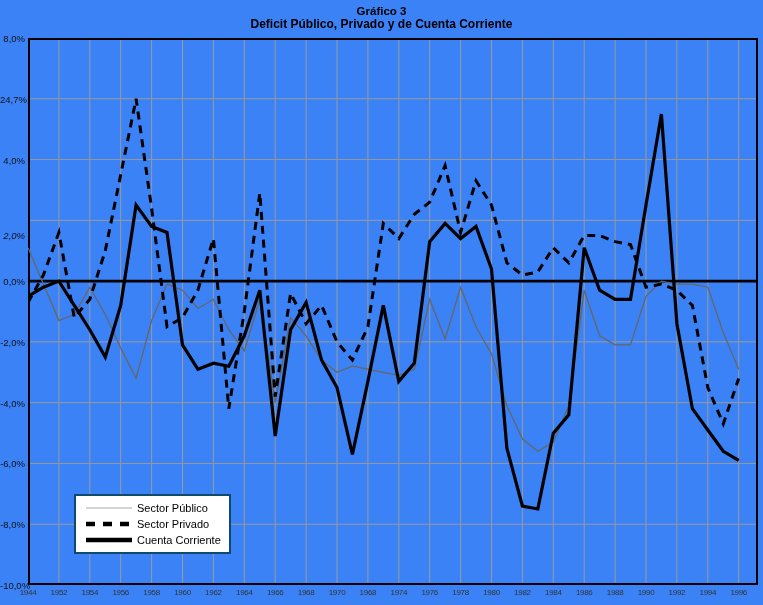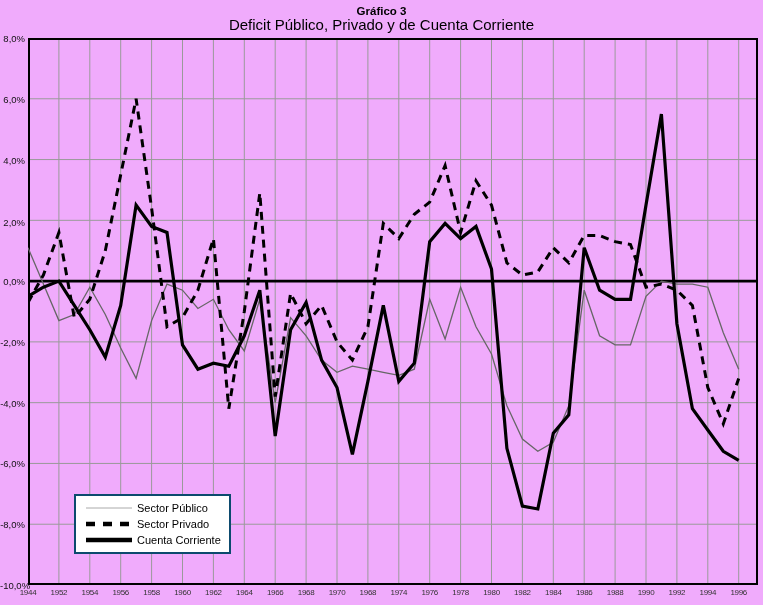--- a/index.html
+++ b/index.html
@@ -1,20 +1,20 @@
 <!DOCTYPE html>
 <html><head>
 <meta charset="utf-8">
 <style>
   html,body{margin:0;padding:0;background:#e8e8e8;}
-  .canvas{position:relative;width:763px;height:605px;background:#f0abfc;overflow:hidden;
+  .canvas{position:relative;width:763px;height:605px;background:#3b82f6;overflow:hidden;
           font-family:"Liberation Sans","DejaVu Sans",sans-serif;color:#000;}
   .title-block{position:absolute;top:5px;left:0;width:100%;text-align:center;line-height:13px;}
   .title-main{font-size:11.5px;font-weight:bold;}
-  .title-sub{font-size:15px;font-weight:normal;}
+  .title-sub{font-size:12px;font-weight:bold;}
   .plot{position:absolute;left:28px;top:38px;width:730px;height:547px;}
   .plot svg{position:absolute;left:0;top:0;display:block;}
   .ytick{position:absolute;left:0;width:25px;text-align:right;font-size:9.5px;color:#111;}
   .xtick{position:absolute;top:588px;width:30px;text-align:center;font-size:8px;color:#333;letter-spacing:-0.3px;}
   .legend{position:absolute;left:74px;top:494px;background:#fff;border:2px solid #0c4a6e;
           padding:4px 8px 4px 8px;z-index:5;}
   .legend-row{display:flex;align-items:center;height:16px;}
   .legend-marker{width:50px;height:14px;flex:0 0 50px;}
   .legend-label{font-size:11px;padding-left:3px;white-space:nowrap;}
 </style>
@@ -62,23 +62,23 @@
         <line x1="0" y1="243.1111111111111" x2="730" y2="243.1111111111111" stroke="#000000" stroke-width="2.6"></line>
         <rect x="1" y="1" width="728" height="545" fill="none" stroke="#000000" stroke-width="2"></rect>
         <polyline points="0.0,209.7 15.4,246.1 30.9,282.6 46.3,276.5 61.8,249.2 77.3,276.5 92.7,310.0 108.1,340.4 123.6,282.6 139.0,246.1 154.5,252.2 169.9,270.5 185.4,261.3 200.8,291.7 216.3,313.0 231.8,261.3 247.2,364.7 262.6,279.6 278.1,297.8 293.6,322.1 309.0,334.3 324.4,328.2 339.9,331.2 355.3,334.3 370.8,337.3 386.3,331.2 401.7,261.3 417.1,300.9 432.6,249.2 448.0,288.7 463.5,316.0 478.9,367.7 494.4,401.1 509.8,413.3 525.3,404.2 540.8,367.7 556.2,252.2 571.6,297.8 587.1,306.9 602.5,306.9 618.0,258.3 633.4,243.1 648.9,246.1 664.4,246.1 679.8,249.2 695.3,294.8 710.7,331.2" fill="none" stroke="#666666" stroke-width="1.3" stroke-linejoin="miter"></polyline>
         <polyline points="0.0,264.4 15.4,237.0 30.9,194.5 46.3,279.6 61.8,261.3 77.3,212.7 92.7,136.8 108.1,60.8 123.6,170.2 139.0,288.7 154.5,279.6 169.9,252.2 185.4,200.6 200.8,370.7 216.3,273.5 231.8,155.0 247.2,358.6 262.6,255.3 278.1,285.7 293.6,267.4 309.0,303.9 324.4,322.1 339.9,288.7 355.3,185.4 370.8,200.6 386.3,176.3 401.7,164.1 417.1,127.6 432.6,194.5 448.0,142.8 463.5,167.1 478.9,224.9 494.4,237.0 509.8,234.0 525.3,209.7 540.8,224.9 556.2,197.5 571.6,197.5 587.1,203.6 602.5,206.6 618.0,249.2 633.4,246.1 648.9,252.2 664.4,267.4 679.8,349.5 695.3,385.9 710.7,340.4" fill="none" stroke="#000000" stroke-width="3" stroke-dasharray="8 6" stroke-linejoin="miter"></polyline>
         <polyline points="0.0,258.3 15.4,249.2 30.9,243.1 46.3,267.4 61.8,291.7 77.3,319.1 92.7,267.4 108.1,167.1 123.6,188.4 139.0,194.5 154.5,306.9 169.9,331.2 185.4,325.2 200.8,328.2 216.3,297.8 231.8,252.2 247.2,398.1 262.6,291.7 278.1,264.4 293.6,322.1 309.0,349.5 324.4,416.3 339.9,343.4 355.3,267.4 370.8,343.4 386.3,325.2 401.7,203.6 417.1,185.4 432.6,200.6 448.0,188.4 463.5,231.0 478.9,410.3 494.4,468.0 509.8,471.0 525.3,395.1 540.8,376.8 556.2,209.7 571.6,252.2 587.1,261.3 602.5,261.3 618.0,167.1 633.4,76.0 648.9,285.7 664.4,370.7 679.8,392.0 695.3,413.3 710.7,422.4" fill="none" stroke="#000000" stroke-width="3.2" stroke-linejoin="miter"></polyline>
       </svg>
   </div>
 
   <div id="y-axis">
       <div class="ytick" style="top: 33px;">8,0%</div>
-      <div class="ytick" style="top: 93.7778px;">6,0%</div>
+      <div class="ytick" style="top: 93.7778px;">24,7%</div>
       <div class="ytick" style="top: 154.556px;">4,0%</div>
-      <div class="ytick" style="top: 217px;">2,0%</div>
+      <div class="ytick" style="top: 230px; font-style: italic;">2,0%</div>
       <div class="ytick" style="top: 276.111px;">0,0%</div>
       <div class="ytick" style="top: 336.889px;">-2,0%</div>
       <div class="ytick" style="top: 397.667px;">-4,0%</div>
       <div class="ytick" style="top: 458.444px;">-6,0%</div>
       <div class="ytick" style="top: 519.222px;">-8,0%</div>
       <div class="ytick" style="top: 580px;">-10,0%</div>
     </div>
   <div id="x-axis">
       <div class="xtick" style="left: 13px;">1944</div>
       <div class="xtick" style="left: 43.9px;">1952</div>

